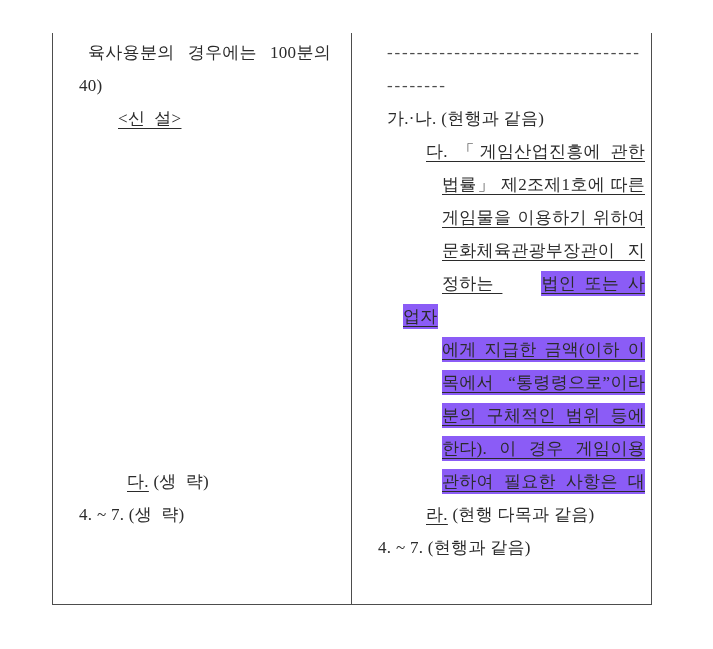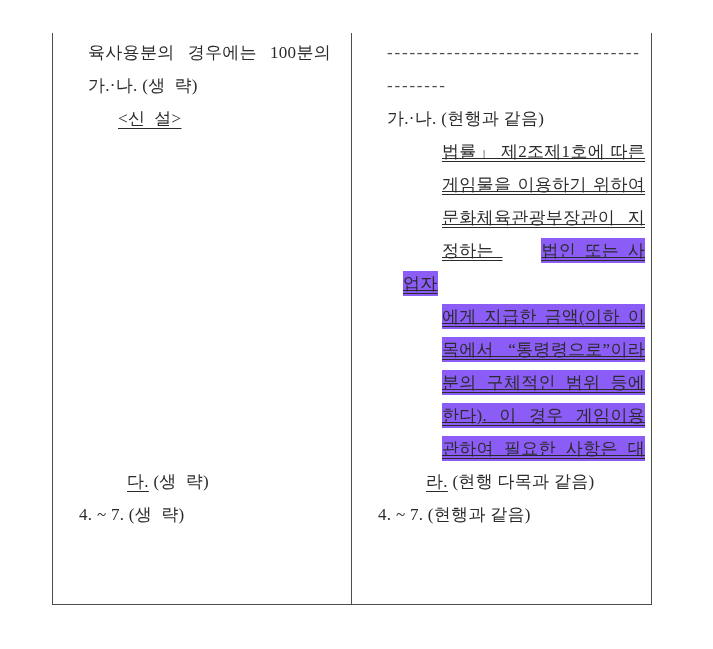--- a/index.html
+++ b/index.html
@@ -40,21 +40,21 @@
   }
   .col-left  { border-right: 1.5px solid #4d4d4d; padding-right: 20px; }
   .col-right { padding-right: 6px; }
   .line {
     min-height: 33px;
     white-space: pre-wrap;
     letter-spacing: 0.3px;
   }
   .indent-1 { padding-left: 26px; }
   .indent-2 { padding-left: 35px; }
-  .indent-3 { padding-left: 51px; text-decoration: underline; }
+  .indent-3 { padding-left: 51px; }
   .justify {
     text-align: justify;
     text-align-last: justify;
   }
   .u {
     text-decoration: underline;
     text-underline-offset: 4px;
     text-decoration-thickness: 1px;
     margin-left: 39px;
   }
@@ -67,39 +67,40 @@
     color: #4d4d4d;
   }
 </style>
 </head>
 <body>
 
 <div class="page">
   <div class="cmp-table">
     <div class="col col-left">
         <div class="line indent-2 justify"><span>육사용분의 경우에는 100분의</span></div>
-        <div class="line indent-2"><span>가.·나. (생  략)</span></div>
+        <div class="line indent-1"><span>40)</span></div>
         <div class="line indent-1"><span class="u">&lt;신  설&gt;</span></div>
         <div class="line"></div>
         <div class="line"></div>
         <div class="line"></div>
         <div class="line"></div>
         <div class="line"></div>
         <div class="line"></div>
         <div class="line"></div>
         <div class="line"></div>
         <div class="line"></div>
         <div class="line"></div>
         <div class="line indent-2"><span class="u">다.</span><span> (생  략)</span></div>
         <div class="line indent-1"><span>4. ~ 7. (생  략)</span></div>
       </div>
     <div class="col col-right">
         <div class="line indent-2 dashes"><span>----------------------------------</span></div>
         <div class="line indent-2 dashes"><span>--------</span></div>
         <div class="line indent-2"><span>가.·나. (현행과 같음)</span></div>
+        <div class="line indent-2 justify"><span class="u">다. 「게임산업진흥에 관한</span></div>
         <div class="line indent-3 justify"><span class="u">법률」 제2조제1호에 따른</span></div>
         <div class="line indent-3 justify"><span class="u">게임물을 이용하기 위하여</span></div>
         <div class="line indent-3 justify"><span class="u">문화체육관광부장관이 지</span></div>
         <div class="line indent-3 justify"><span class="u">정하는 </span><span class="u hl">법인 또는 사업자</span></div>
         <div class="line indent-3 justify"><span class="u hl">에게 지급한 금액(이하 이</span></div>
         <div class="line indent-3 justify"><span class="u hl">목에서 “통령령으로”이라</span></div>
         <div class="line indent-3 justify"><span class="u hl">분의 구체적인 범위 등에</span></div>
         <div class="line indent-3 justify"><span class="u hl">한다). 이 경우 게임이용</span></div>
         <div class="line indent-3 justify"><span class="u hl">관하여 필요한 사항은 대</span></div>
         <div class="line indent-2"><span class="u">라.</span><span> (현행 다목과 같음)</span></div>

